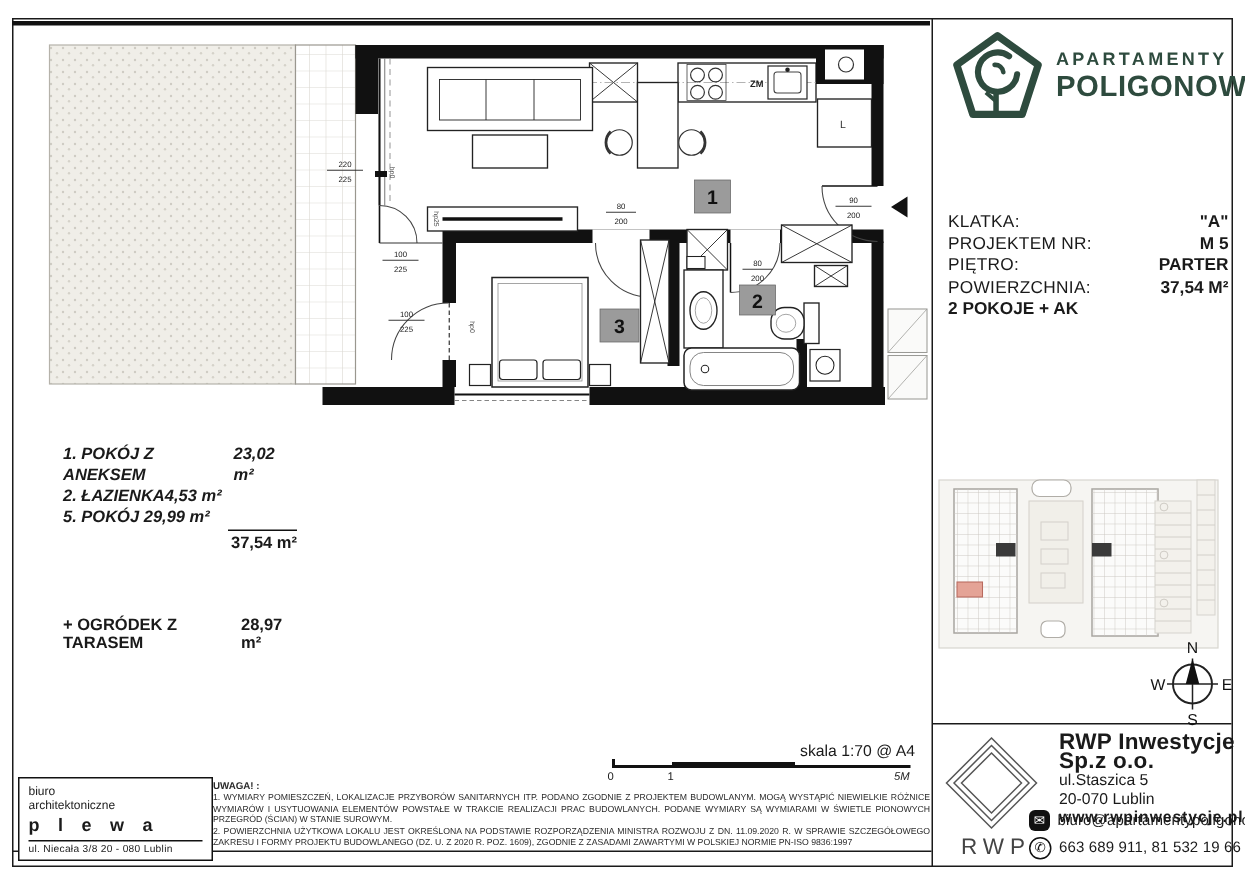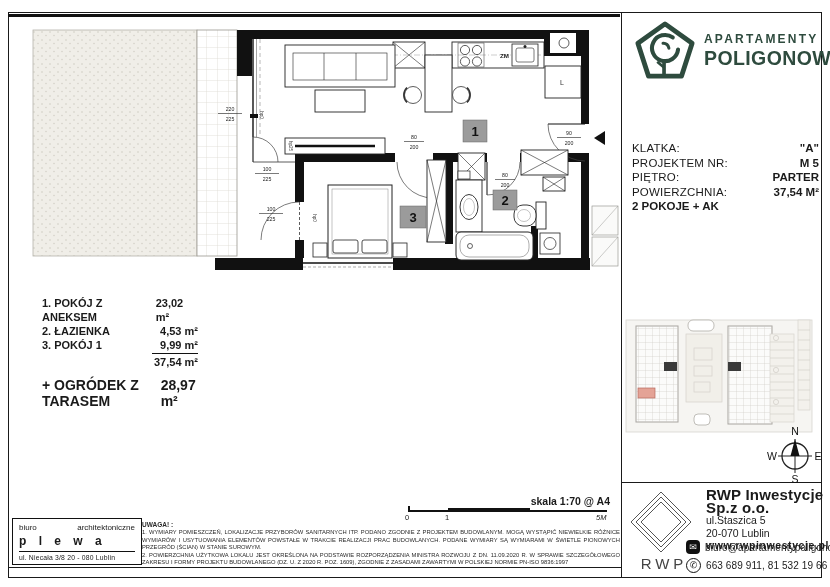--- a/index.html
+++ b/index.html
@@ -18,44 +18,44 @@
   .brand-l2{font-size:19.5px;font-weight:bold;letter-spacing:.4px;margin-top:1px;}
 
   
   .info{left:632px;top:141px;width:187px;font-size:11.5px;}
   .info-row{display:flex;justify-content:space-between;line-height:14.6px;gap:29px;}
   .info-row .lbl{font-weight:normal;letter-spacing:.2px;}
   .info-row .val{font-weight:bold;text-align:right;}
 
   
   .legend{left:42px;top:296px;width:156px;font-size:11px;font-weight:600;}
-  .leg-row{display:flex;justify-content:space-between;line-height:14px;}
+  .leg-row{display:flex;line-height:14px;font-style:italic;}
   .leg-total{display:flex;justify-content:flex-end;margin-top:1px;}
   .leg-total .val{border-top:1.4px solid #111;padding-top:2px;font-weight:bold;min-width:46px;text-align:right;}
-  .garden-row{left:42px;top:377px;width:158px;display:flex;justify-content:space-between;
-              font-size:14px;font-weight:600;}
+  .garden-row{left:42px;top:411px;width:158px;display:flex;justify-content:space-between;
+              font-size:11px;font-weight:600;}
 
   
   .scalebar{left:395px;top:495px;width:217px;height:26px;font-size:7.5px;}
-  .sb-title{position:absolute;right:2px;top:0;font-size:10.5px;font-weight:bold;text-align:center;}
+  .sb-title{position:absolute;right:2px;top:0;font-size:10.5px;font-weight:normal;text-align:center;}
   .sb-base{position:absolute;left:13px;top:15px;width:199px;height:1.6px;background:#111;}
   .sb-thick{position:absolute;left:53px;top:12.5px;width:82px;height:4.5px;background:#111;}
   .sb-tick0{position:absolute;left:13px;top:11px;width:1.5px;height:6px;background:#111;}
   .sb-l0{position:absolute;left:10px;top:18px;}
   .sb-l1{position:absolute;left:50px;top:18px;}
   .sb-l5{position:absolute;left:201px;top:18px;font-style:italic;}
 
   
   .notes{left:142px;top:521px;width:478px;color:#2a2a2a;}
   .notes .ttl{font-size:6.5px;font-weight:bold;margin-bottom:1px;}
   .notes p{margin:0;font-size:5.8px;line-height:1.3;text-align:justify;}
 
   
   .plewa{left:12px;top:518px;width:116px;border:1px solid #111;padding:4px 6px 3px 6px;background:#fff;}
-  .plewa .r1{display:flex;justify-content:space-between;font-size:8px;}
+  .plewa .r1{display:flex;justify-content:space-between;font-size:8px;flex-direction:column;}
   .plewa .r2{font-size:12px;font-weight:bold;letter-spacing:4.5px;line-height:18px;}
   .plewa .r3{border-top:1px solid #111;margin-top:1px;padding-top:2px;font-size:6.8px;letter-spacing:.2px;}
 
   
   .rwp-logo{left:628px;top:486px;}
   .dev{left:706px;top:489px;width:118px;font-size:10.5px;line-height:12.5px;}
   .dev .co{font-weight:bold;font-size:15px;letter-spacing:.2px;}
   .dev .web{font-weight:bold;letter-spacing:.6px;}
   .contact{display:flex;align-items:center;position:absolute;}
   .c-mail{left:686px;top:540px;}
@@ -336,21 +336,21 @@
   <div class="abs legend">
     <div class="leg-row">
       <span>1. POKÓJ Z ANEKSEM</span>
       <span>23,02 m²</span>
     </div>
     <div class="leg-row">
       <span>2. ŁAZIENKA</span>
       <span>4,53 m²</span>
     </div>
     <div class="leg-row">
-      <span>3. POKÓJ 1</span>
+      <span>5. POKÓJ 2</span>
       <span>9,99 m²</span>
     </div>
     <div class="leg-total">
       <span class="val">37,54 m²</span>
     </div>
   </div>
   <div class="abs garden-row">
     <span>+ OGRÓDEK Z TARASEM</span>
     <span>28,97 m²</span>
   </div>

